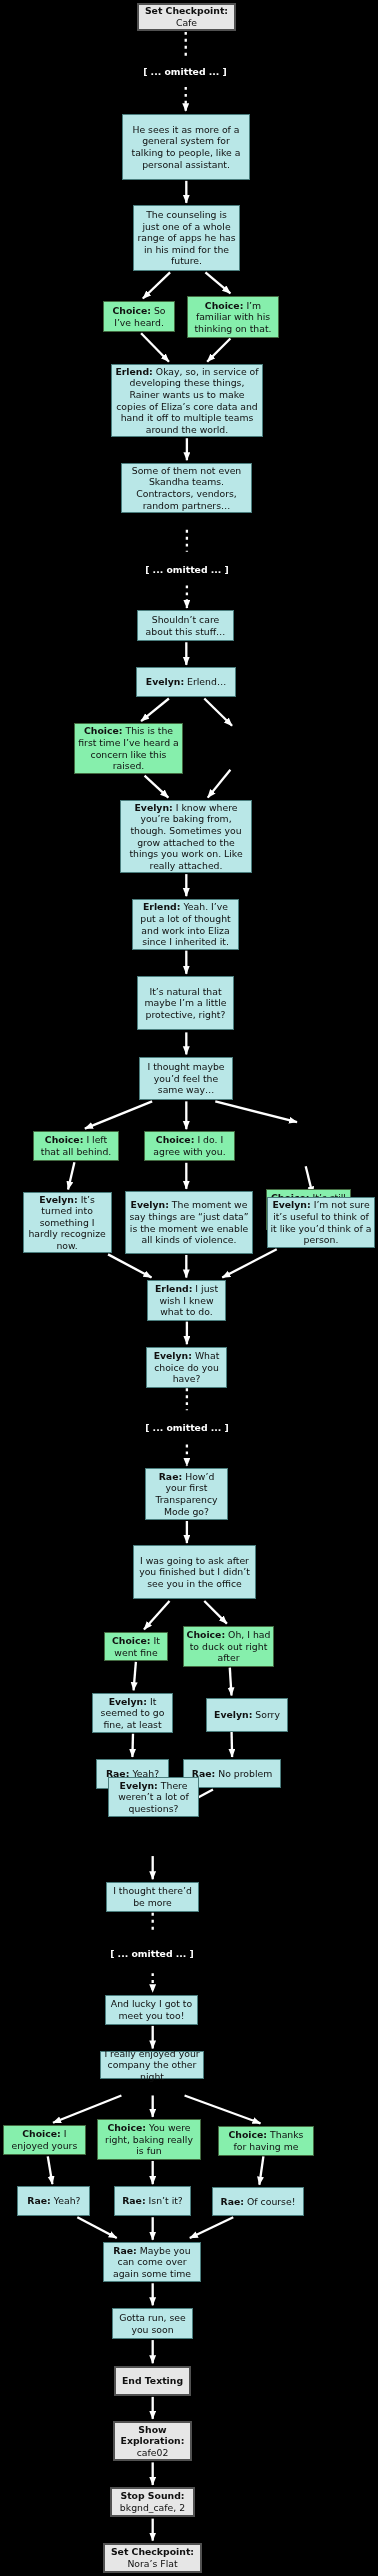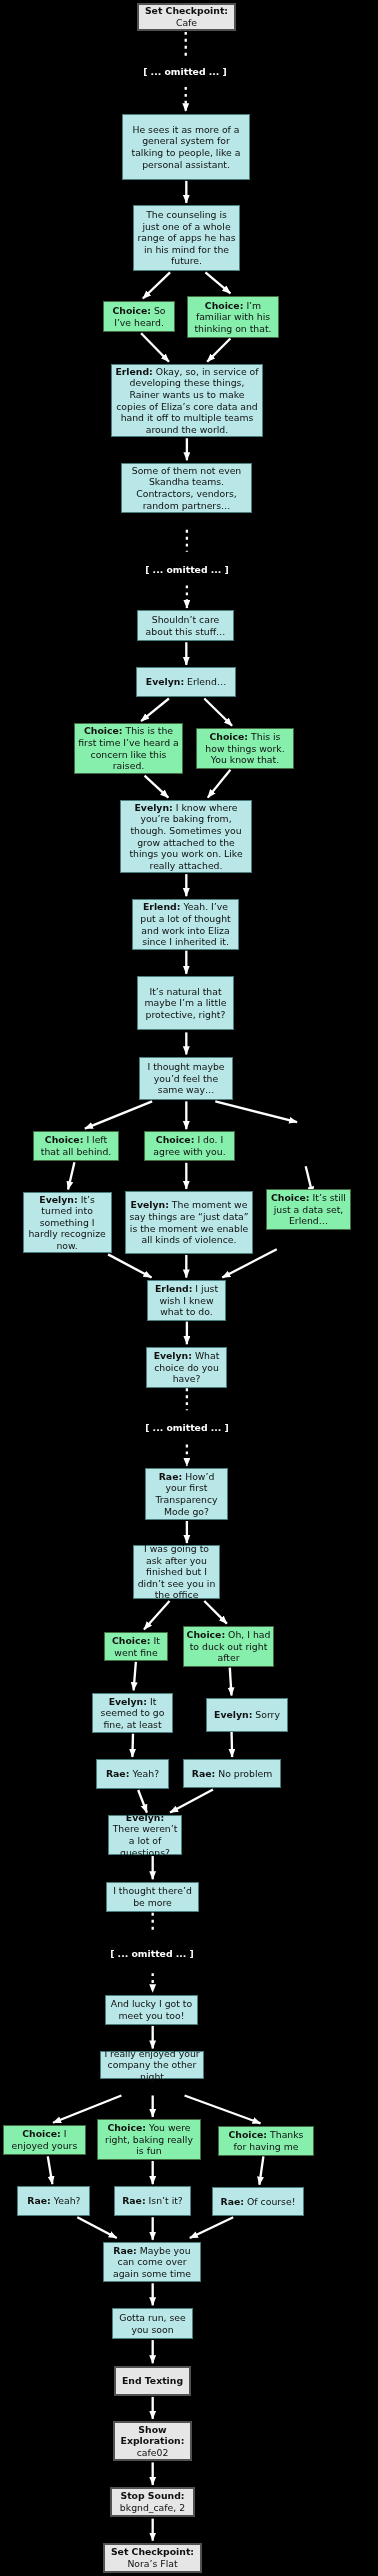--- a/index.html
+++ b/index.html
@@ -148,23 +148,20 @@
   </div>
 
   <div class="node dlg" style="left:136px;top:667px;width:100px;height:30px">
     <div class="tx"><b>Evelyn:</b> <span>Erlend…</span></div>
   </div>
 
   <div class="node choice" style="left:74px;top:723px;width:109px;height:51px">
     <div class="tx"><b>Choice:</b> <span>This is the first time I’ve heard a concern like this raised.</span></div>
   </div>
 
-  <div class="node choice" style="left:196px;top:728px;width:98px;height:41px">
-    <div class="tx"><b>Choice:</b> <span>This is how things work. You know that.</span></div>
-  </div>
 
   <div class="node dlg" style="left:120px;top:800px;width:132px;height:73px">
     <div class="tx"><b>Evelyn:</b> <span>I know where you’re baking from, though. Sometimes you grow attached to the things you work on. Like really attached.</span></div>
   </div>
 
   <div class="node dlg" style="left:137px;top:976px;width:97px;height:54px">
     <div class="tx"><b></b> <span>It’s natural that maybe I’m a little protective, right?</span></div>
   </div>
 
   <div class="node dlg" style="left:132px;top:899px;width:107px;height:51px">
@@ -188,36 +185,39 @@
   </div>
 
   <div class="node dlg" style="left:22.6px;top:1192px;width:89px;height:61px">
     <div class="tx"><b>Evelyn:</b> <span>It’s turned into something I hardly recognize now.</span></div>
   </div>
 
   <div class="node dlg" style="left:125px;top:1191px;width:128px;height:63px">
     <div class="tx"><b>Evelyn:</b> <span>The moment we say things are “just data” is the moment we enable all kinds of violence.</span></div>
   </div>
 
+  <div class="node dlg" style="left:267px;top:1197px;width:108px;height:51px">
+    <div class="tx"><b>Evelyn:</b> <span>I’m not sure it’s useful to think of it like you’d think of a person.</span></div>
+  </div>
 
   <div class="node dlg" style="left:147px;top:1280px;width:79px;height:41px">
     <div class="tx"><b>Erlend:</b> <span>I just wish I knew what to do.</span></div>
   </div>
 
   <div class="node dlg" style="left:146px;top:1347px;width:81px;height:41px">
     <div class="tx"><b>Evelyn:</b> <span>What choice do you have?</span></div>
   </div>
 
   <div class="omitted" style="left:187px;top:1427px">[ ... omitted ... ]</div>
 
   <div class="node dlg" style="left:145px;top:1468px;width:83px;height:52px">
     <div class="tx"><b>Rae:</b> <span>How’d your first Transparency Mode go?</span></div>
   </div>
 
-  <div class="node dlg" style="left:133px;top:1545px;width:87px;height:54px">
+  <div class="node dlg" style="left:133px;top:1545px;width:123px;height:54px">
     <div class="tx"><b></b> <span>I was going to ask after you finished but I didn’t see you in the office</span></div>
   </div>
 
   <div class="node choice" style="left:104px;top:1632px;width:64px;height:29px">
     <div class="tx"><b>Choice:</b> <span>It went fine</span></div>
   </div>
 
   <div class="node choice" style="left:183px;top:1626px;width:91px;height:41px">
     <div class="tx"><b>Choice:</b> <span>Oh, I had to duck out right after</span></div>
   </div>
@@ -231,21 +231,21 @@
   </div>
 
   <div class="node dlg" style="left:96px;top:1759px;width:73px;height:30px">
     <div class="tx"><b>Rae:</b> <span>Yeah?</span></div>
   </div>
 
   <div class="node dlg" style="left:183px;top:1759px;width:98px;height:29px">
     <div class="tx"><b>Rae:</b> <span>No problem</span></div>
   </div>
 
-  <div class="node dlg" style="left:108px;top:1815px;width:74px;height:40px">
+  <div class="node dlg" style="left:108px;top:1777px;width:91px;height:40px">
     <div class="tx"><b>Evelyn:</b> <span>There weren’t a lot of questions?</span></div>
   </div>
 
   <div class="node dlg" style="left:106px;top:1882px;width:93px;height:30px">
     <div class="tx"><b></b> <span>I thought there’d be more</span></div>
   </div>
 
   <div class="omitted" style="left:152px;top:1953px">[ ... omitted ... ]</div>
 
   <div class="node dlg" style="left:105px;top:1995px;width:93px;height:30px">

